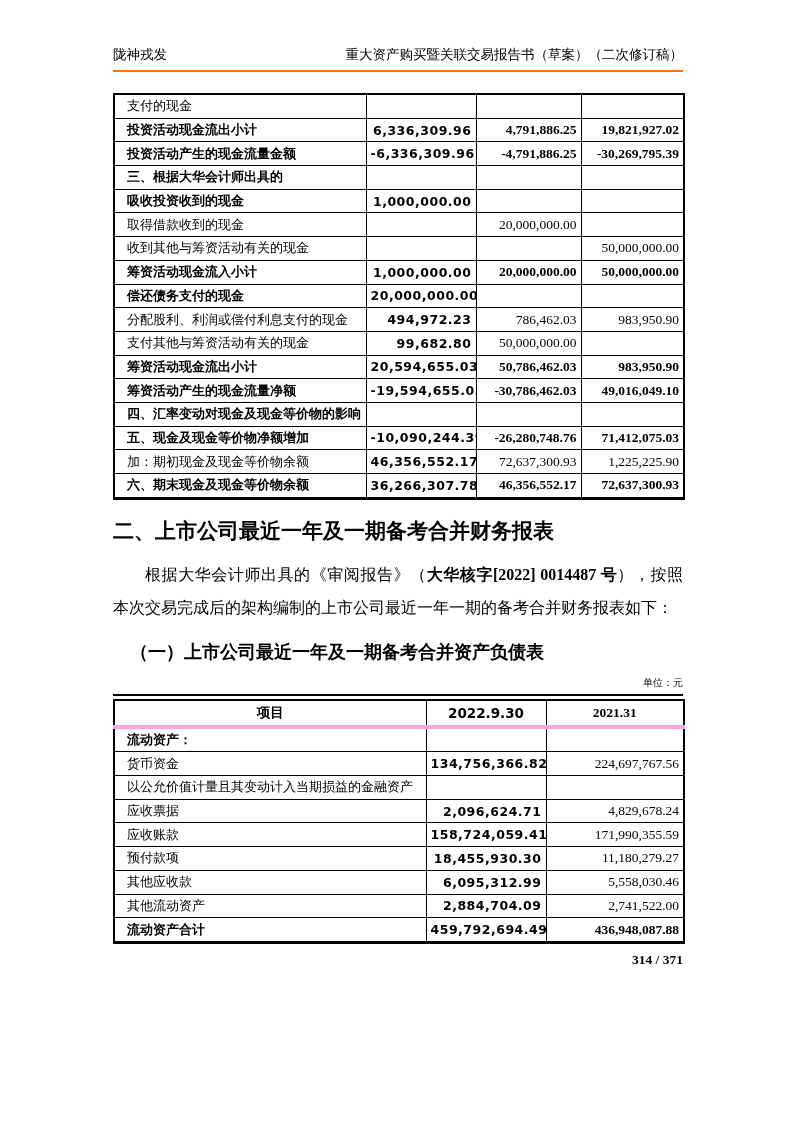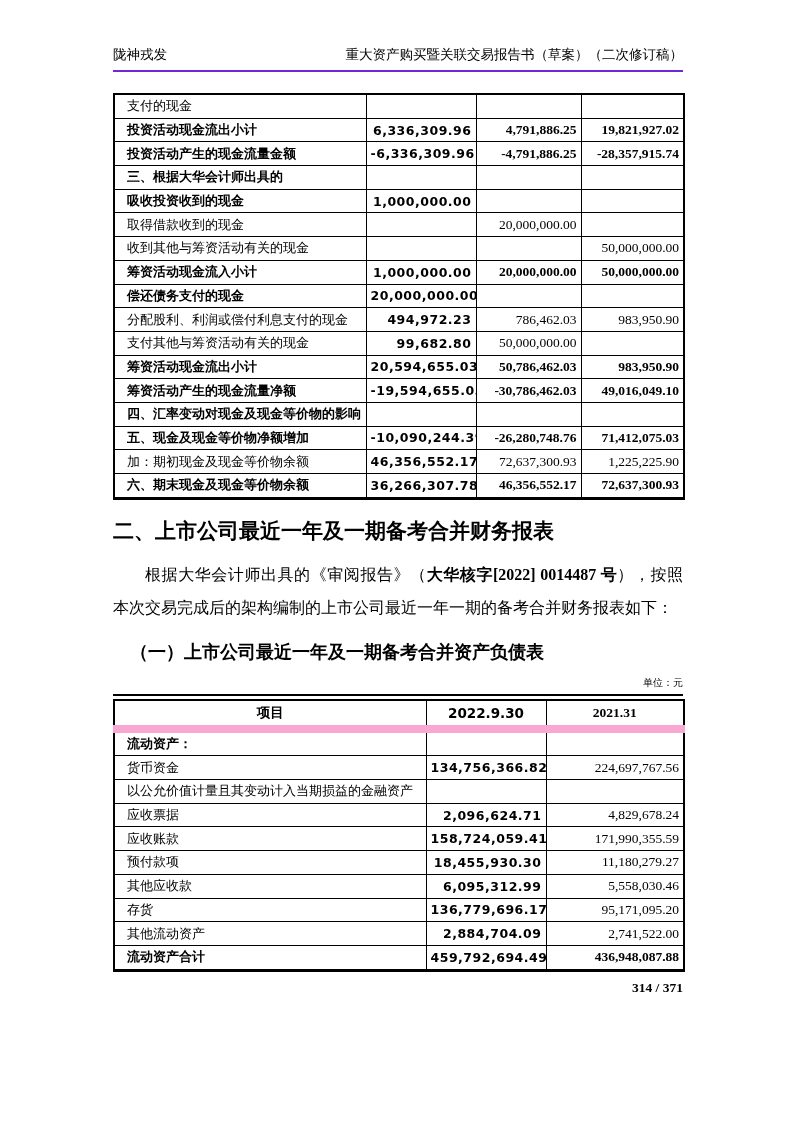--- a/index.html
+++ b/index.html
@@ -9,21 +9,21 @@
   }
   .content { position:absolute; left:113px; top:0; width:570px; }
 
   
   .t-song { font-family:"Liberation Serif", serif; font-weight:400; }
   .t-hei  { font-family:"Liberation Sans","DejaVu Sans", sans-serif; font-weight:700; }
   .t-kai  { font-family:"Liberation Serif", serif; font-weight:700; }
 
   .doc-header {
     display:flex; justify-content:space-between; align-items:flex-end;
-    margin-top:46px; padding-bottom:6px; border-bottom:2px solid #6d28d9;
+    margin-top:46px; padding-bottom:6px; border-bottom:2px solid #f97316;
     font-size:13.5px;
   }
 
   table { border-collapse:collapse; width:570px; table-layout:fixed; }
   td, th {
     border:1px solid #000; height:22.7px; padding:0 4px;
     overflow:hidden; white-space:nowrap; vertical-align:middle;
   }
   td.name { text-align:left; font-size:13px; padding-left:12px; }
   .gnum {
@@ -37,21 +37,21 @@
 
   .h2 { margin-top:17px; font-size:21px; line-height:28px; }
   .intro { margin-top:13px; font-size:16px; line-height:33px; text-align:justify; text-indent:32px; }
   .intro .bseg { font-weight:700; }
   .h3 { margin-top:15px; margin-left:17px; font-size:18px; line-height:24px; }
   .unit { margin-top:12px; margin-bottom:4px; text-align:right; font-size:10px; }
 
   .dbl { border-top:2px solid #000; height:3px; }  
   #balance-table { border:2px solid #000; border-top:2px solid #000; border-bottom:3px solid #000; }
   #balance-table th {
-    height:24px; border-bottom:8px solid #f9a8d4; text-align:center;
+    height:24px; border-bottom:4px solid #f9a8d4; text-align:center;
     font-size:13.5px; font-weight:700;
   }
   th.gh { font-family:"DejaVu Sans", sans-serif; }
   th.sh { font-family:"Liberation Serif", serif; }
 
   .footer-page { margin-top:8px; text-align:right; font-weight:700; font-size:13.5px; font-family:"Liberation Serif", serif; }
 </style>
 </head>
 <body>
 
@@ -80,21 +80,21 @@
           <tr>
             <td class="name t-hei">投资活动现金流出小计</td>
             <td class="gnum">6,336,309.96</td>
             <td class="snum b">4,791,886.25</td>
             <td class="snum b">19,821,927.02</td>
           </tr>
           <tr>
             <td class="name t-hei">投资活动产生的现金流量金额</td>
             <td class="gnum">-6,336,309.96</td>
             <td class="snum b">-4,791,886.25</td>
-            <td class="snum b">-28,357,915.74</td>
+            <td class="snum b">-30,269,795.39</td>
           </tr>
           <tr>
             <td class="name t-hei">三、根据大华会计师出具的</td>
             <td class="gnum"></td>
             <td class="snum"></td>
             <td class="snum"></td>
           </tr>
           <tr>
             <td class="name t-kai">吸收投资收到的现金</td>
             <td class="gnum">1,000,000.00</td>
@@ -228,25 +228,20 @@
             <td class="name t-song">预付款项</td>
             <td class="gnum">18,455,930.30</td>
             <td class="snum">11,180,279.27</td>
           </tr>
           <tr>
             <td class="name t-song">其他应收款</td>
             <td class="gnum">6,095,312.99</td>
             <td class="snum">5,558,030.46</td>
           </tr>
           <tr>
-            <td class="name t-song">存货</td>
-            <td class="gnum">136,779,696.17</td>
-            <td class="snum">95,171,095.20</td>
-          </tr>
-          <tr>
             <td class="name t-song">其他流动资产</td>
             <td class="gnum">2,884,704.09</td>
             <td class="snum">2,741,522.00</td>
           </tr>
           <tr>
             <td class="name t-hei">流动资产合计</td>
             <td class="gnum">459,792,694.49</td>
             <td class="snum b">436,948,087.88</td>
           </tr>
         </tbody>

